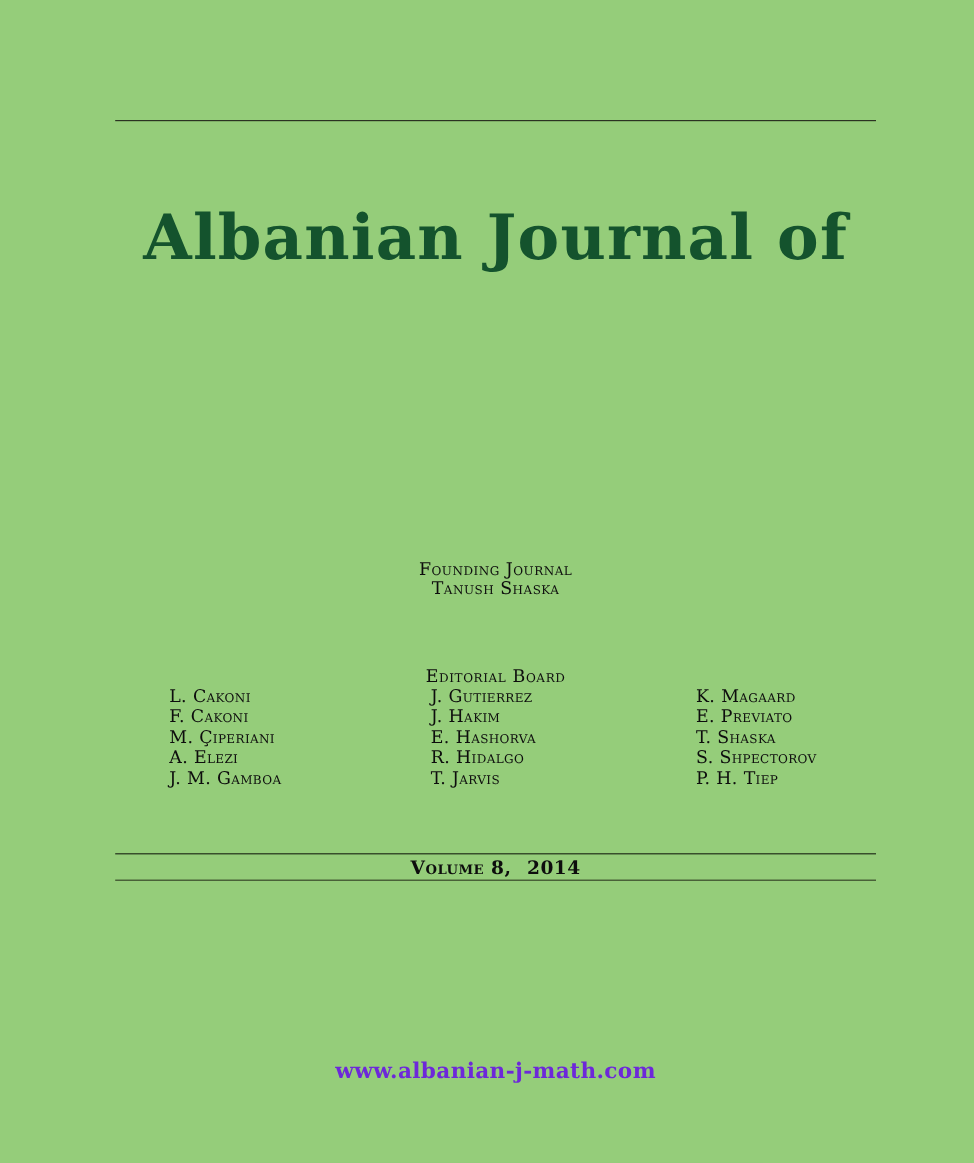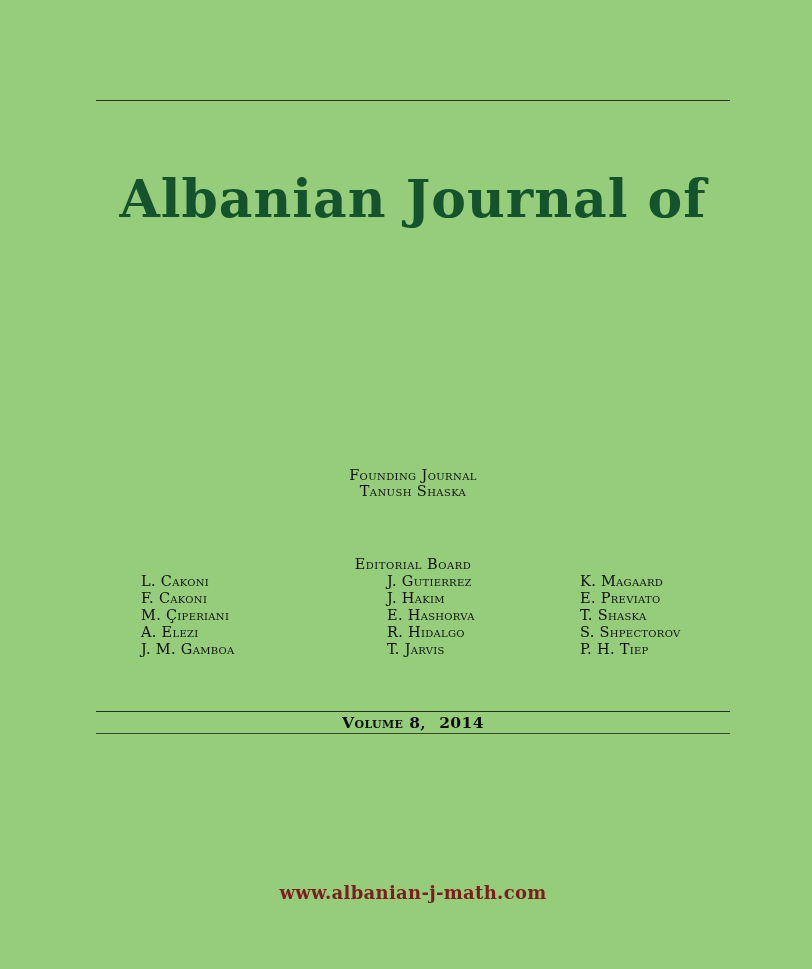--- a/index.html
+++ b/index.html
@@ -57,21 +57,21 @@
   }
   .board-col {
     position: absolute; top: 573px;
     text-align: left;
     font-variant: small-caps;
     font-size: 14.5px; line-height: 17px;
     letter-spacing: 0.3px;
     white-space: nowrap;
   }
   .board-col-0 { left: 45px; }
-  .board-col-1 { left: 263px; margin-left: 28px; }
+  .board-col-1 { left: 263px; }
   .board-col-2 { left: 484px; }
   .volume-band {
     position: absolute; top: 711px; left: 0; right: 0;
     border-top: 1.5px solid #22301a;
     border-bottom: 1.7px solid #374828;
     height: 21px; line-height: 21px;
     text-align: center;
     font-variant: small-caps;
     font-weight: bold;
     font-size: 15.5px;
@@ -126,16 +126,16 @@
         <div>E. Previato</div>
         <div>T. Shaska</div>
         <div>S. Shpectorov</div>
         <div>P. H. Tiep</div>
       </div>
 
     <div class="volume-band">
       <span>Volume 8,</span><span class="volume-year">2014</span>
     </div>
 
-    <a class="site-link" style="color: #7f1d1d;">www.albanian-j-math.com</a>
+    <a class="site-link" style="color: #6d28d9;">www.albanian-j-math.com</a>
 
   </div>
 </div>
 
 </body></html>

